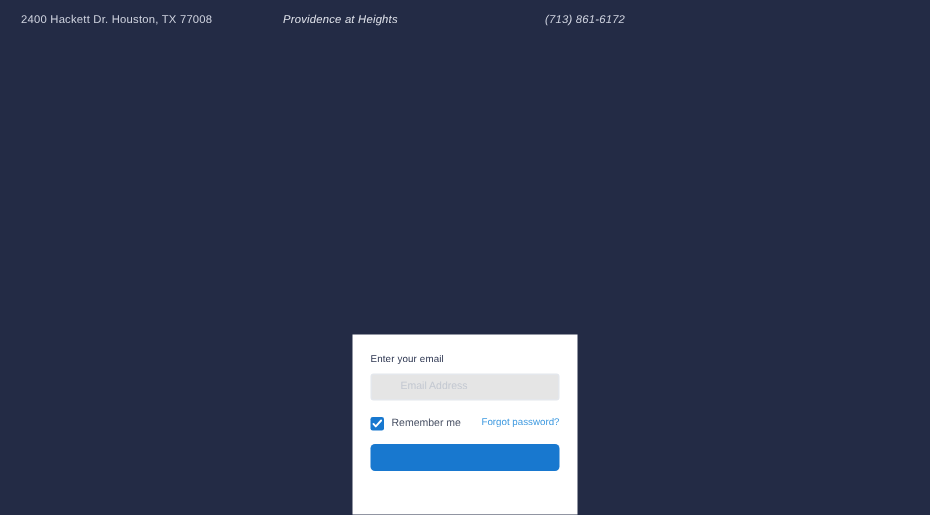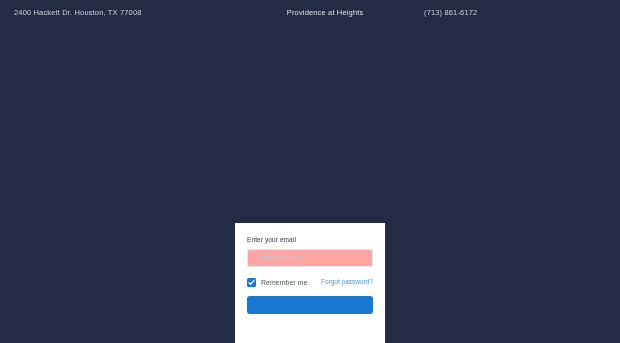--- a/index.html
+++ b/index.html
@@ -29,22 +29,22 @@
   }
   .topbar-slot {
     flex: 1 1 0;
     font-size: 7.5px;
     letter-spacing: 0.15px;
     color: #cfd3df;
     white-space: nowrap;
     line-height: 1;
   }
   .topbar-left   { text-align: left; }
-  .topbar-center { text-align: right; color: #dfe2ea; }
-  .topbar-right  { text-align: center; }
+  .topbar-center { text-align: left; color: #dfe2ea; font-style: italic; }
+  .topbar-right  { text-align: left; font-style: italic; }
 
   
   .login-card {
     position: absolute;
     left: 235px;
     top: 223px;
     width: 150px;
     height: 140px;
     background: #ffffff;
     padding: 14px 12px 0 12px;
@@ -59,25 +59,25 @@
     margin-bottom: 5px;
     letter-spacing: 0.1px;
   }
 
   .field-input {
     display: block;
     width: 100%;
     height: 18px;
     border: 1px solid #e4e7ec;
     border-radius: 2px;
-    background: #fca5a5;
+    background: #e5e5e5;
     font-family: "Liberation Sans", sans-serif;
     font-size: 7px;
     color: #333b52;
-    padding: 0 9px;
+    padding: 0 19px;
     outline: none;
   }
   .field-input::placeholder {
     color: #c3c8d1;
   }
 
   
   .remember-row {
     display: flex;
     align-items: center;

